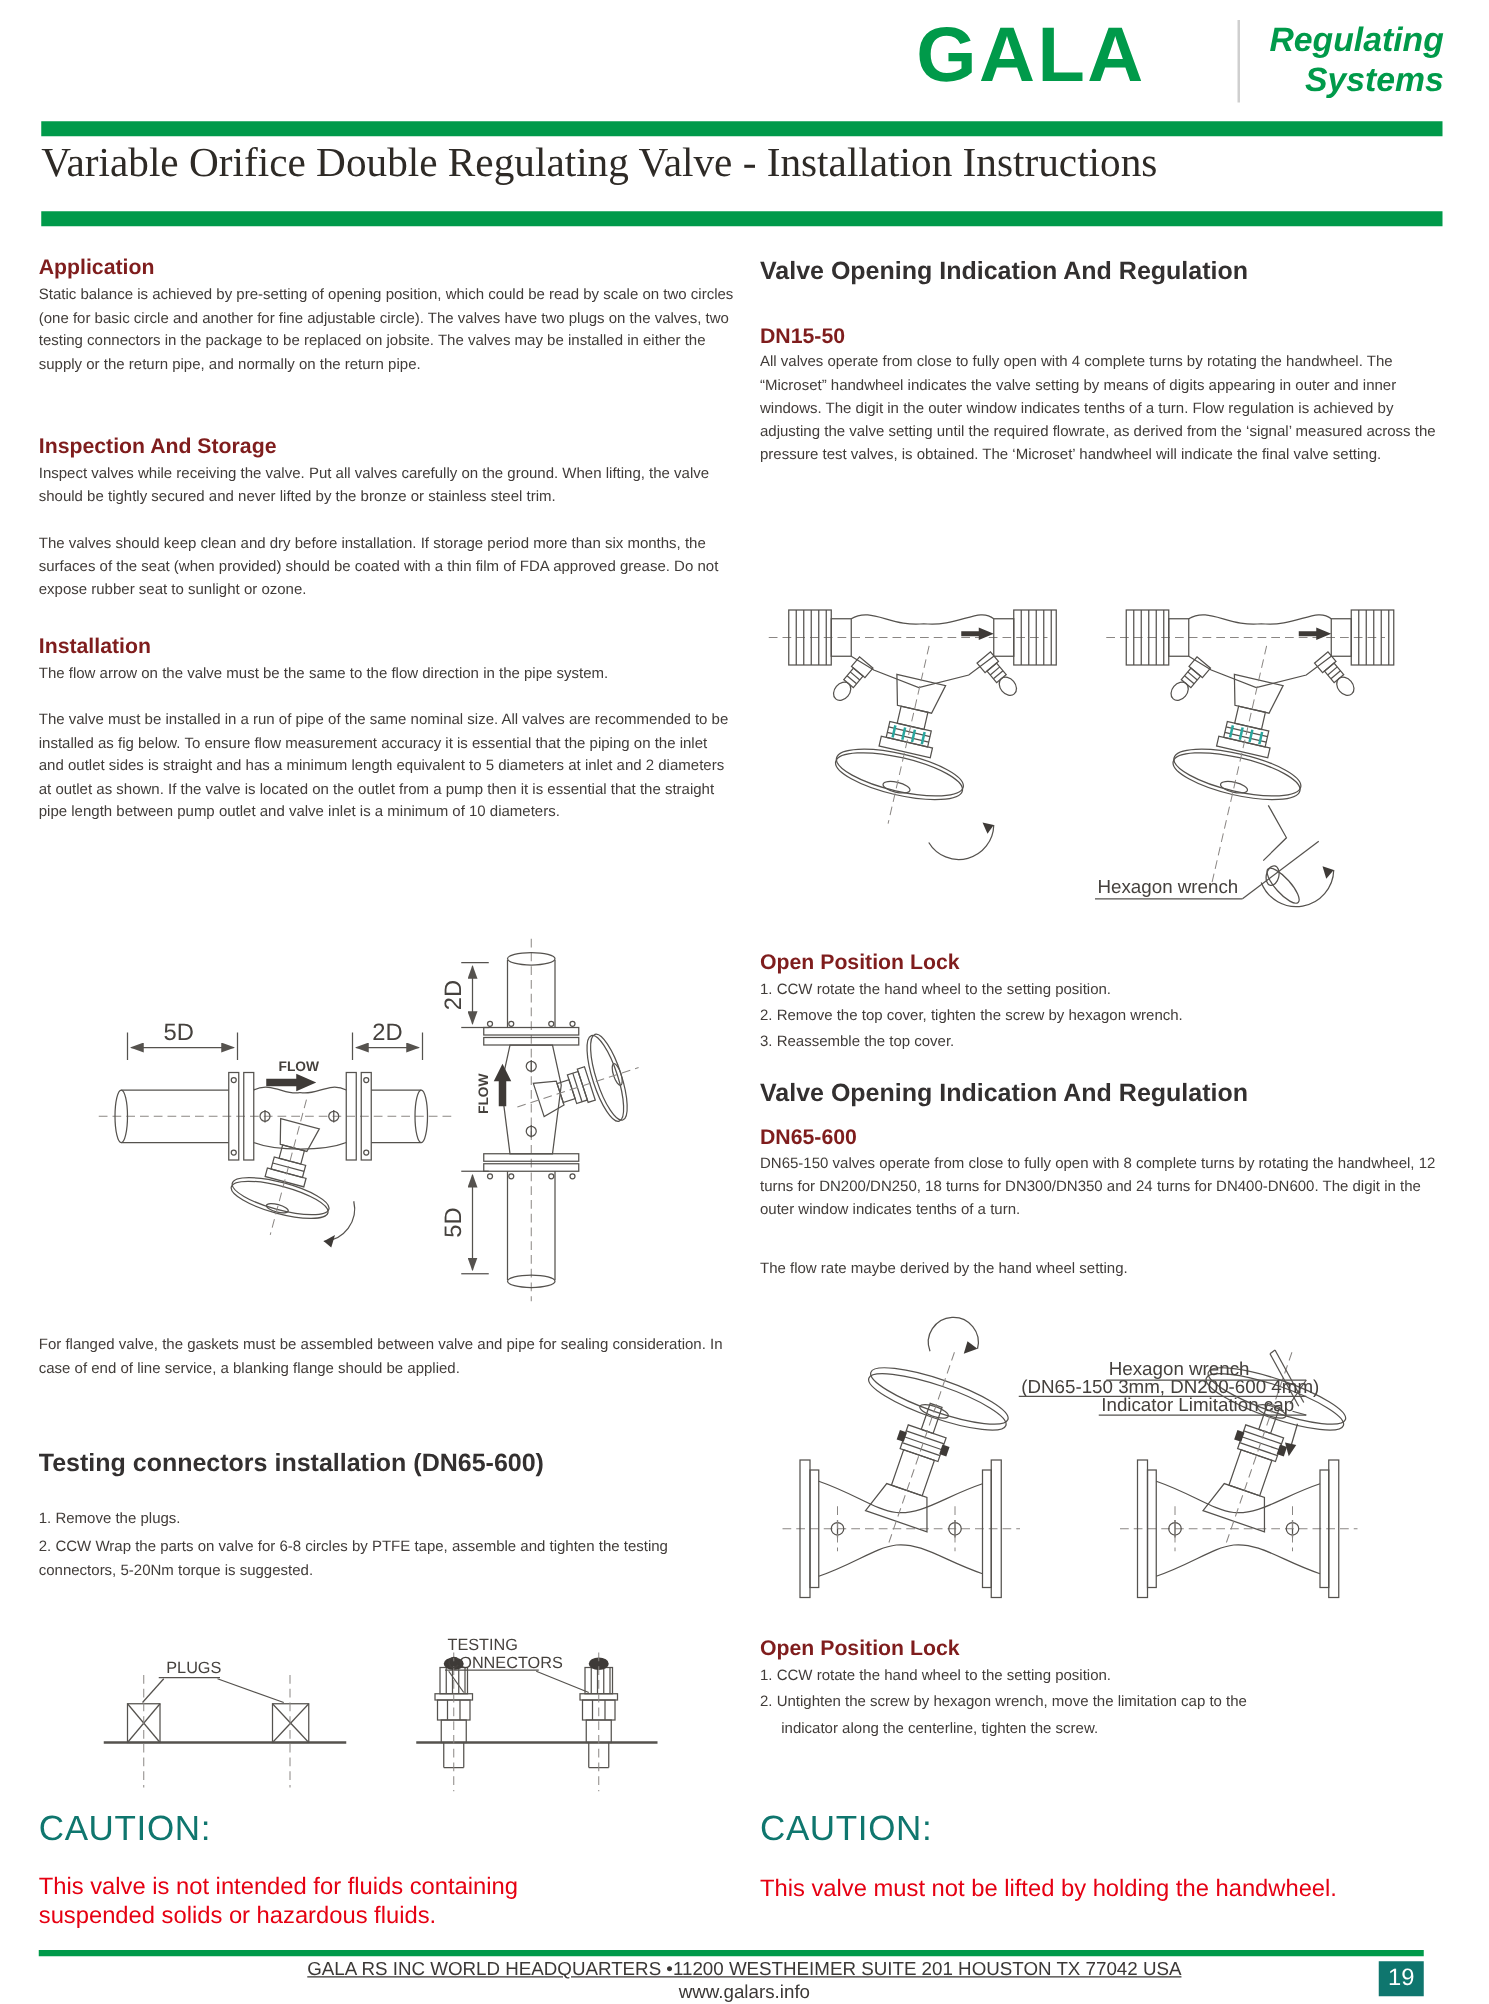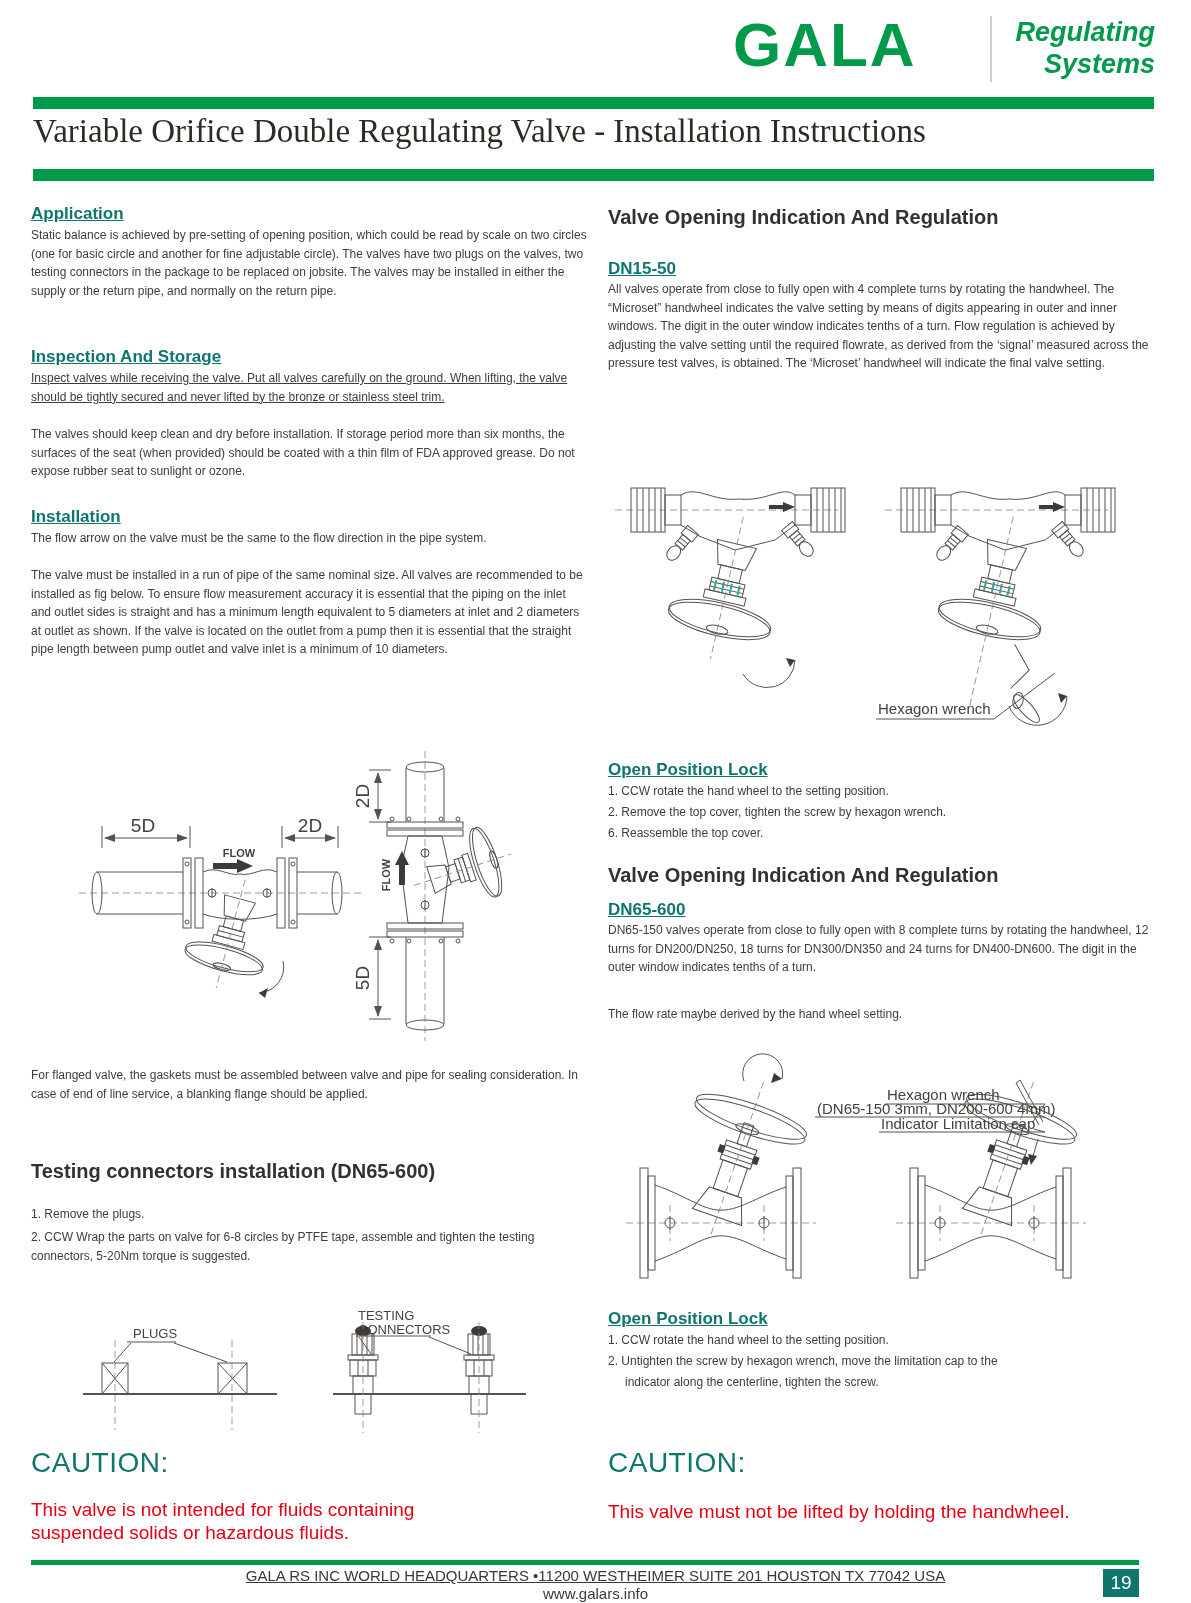--- a/index.html
+++ b/index.html
@@ -1,20 +1,20 @@
 <!DOCTYPE html>
 <html><head>
 <meta charset="utf-8">
 <style>
   html,body{margin:0;padding:0;background:#ffffff;}
   .page{position:relative;width:1191px;height:1603px;background:#ffffff;overflow:hidden;
         font-family:"Liberation Sans","DejaVu Sans",sans-serif;color:#403b38;}
   .abs{position:absolute;}
   .body-text{font-size:12px;line-height:18.5px;color:#413c39;}
-  .h-small{font-size:17px;font-weight:bold;color:#0f766e;text-decoration:underline;}
+  .h-small{font-size:17px;font-weight:bold;color:#7f1d1d;}
   .h-big{font-size:20px;font-weight:bold;color:#333030;}
   .green-bar{background:#009A4A;}
   .logo{font-size:62px;font-weight:bold;color:#009A4A;letter-spacing:2px;line-height:80px;}
   .tagline{font-size:27px;font-weight:bold;font-style:italic;color:#009A4A;line-height:32px;text-align:right;}
   .doc-title{font-family:"Liberation Serif","DejaVu Serif",serif;font-size:33px;color:#2e2a26;white-space:nowrap;}
   .caution-h{font-size:28px;font-weight:normal;color:#0f766e;letter-spacing:0.5px;}
   .caution-b{font-size:19px;line-height:23px;color:#E60012;}
   .steps div{margin:0;}
   .footer-text{font-size:15px;line-height:18px;color:#3b3836;text-align:center;}
   .page-num{background:#0f766e;color:#ffffff;font-size:19px;display:flex;align-items:center;justify-content:center;}
@@ -38,21 +38,21 @@
   </div>
 
   <div class="abs green-bar" style="left:33px;top:97px;width:1121px;height:12px;"></div>
   <div class="abs doc-title" style="left:33px;top:113px;">Variable Orifice Double Regulating Valve - Installation Instructions</div>
   <div class="abs green-bar" style="left:33px;top:169px;width:1121px;height:12px;"></div>
 
   <div class="abs h-small" style="left:31px;top:204px;">Application</div>
   <div class="abs body-text" style="left:31px;top:226px;width:558px;">Static balance is achieved by pre-setting of opening position, which could be read by scale on two circles (one for basic circle and another for fine adjustable circle). The valves have two plugs on the valves, two testing connectors in the package to be replaced on jobsite. The valves may be installed in either the supply or the return pipe, and normally on the return pipe.</div>
 
   <div class="abs h-small" style="left:31px;top:347px;">Inspection And Storage</div>
-  <div class="abs body-text" style="left:31px;top:369px;width:558px;text-decoration:underline;">Inspect valves while receiving the valve. Put all valves carefully on the ground. When lifting, the valve should be tightly secured and never lifted by the bronze or stainless steel trim.</div>
+  <div class="abs body-text" style="left:31px;top:369px;width:558px;">Inspect valves while receiving the valve. Put all valves carefully on the ground. When lifting, the valve should be tightly secured and never lifted by the bronze or stainless steel trim.</div>
   <div class="abs body-text" style="left:31px;top:425px;width:558px;">The valves should keep clean and dry before installation. If storage period more than six months, the surfaces of the seat (when provided) should be coated with a thin film of FDA approved grease. Do not expose rubber seat to sunlight or ozone.</div>
 
   <div class="abs h-small" style="left:31px;top:507px;">Installation</div>
   <div class="abs body-text" style="left:31px;top:529px;width:558px;">The flow arrow on the valve must be the same to the flow direction in the pipe system.</div>
   <div class="abs body-text" style="left:31px;top:566px;width:558px;">The valve must be installed in a run of pipe of the same nominal size. All valves are recommended to be installed as fig below. To ensure flow measurement accuracy it is essential that the piping on the inlet and outlet sides is straight and has a minimum length equivalent to 5 diameters at inlet and 2 diameters at outlet as shown. If the valve is located on the outlet from a pump then it is essential that the straight pipe length between pump outlet and valve inlet is a minimum of 10 diameters.</div>
 
   <svg class="abs" style="left:31px;top:723px;" width="548" height="325" viewBox="0 0 548 325">
     <defs>
       <marker id="arrL" markerWidth="11" markerHeight="8" refX="10" refY="4" orient="auto-start-reverse">
         <path d="M0,0 L11,4 L0,8 Z" fill="#55524e"></path>
@@ -368,21 +368,21 @@
     <g class="dwg">
       <line x1="268" y1="264" x2="386" y2="264"></line>
       <line x1="386" y1="264" x2="447" y2="218"></line>
     </g>
   </svg>
 
   <div class="abs h-small" style="left:608px;top:760px;">Open Position Lock</div>
   <div class="abs body-text steps" style="left:608px;top:781px;width:550px;line-height:21px;">
     <div>1. CCW rotate the hand wheel to the setting position.</div>
     <div>2. Remove the top cover, tighten the screw by hexagon wrench.</div>
-    <div>6. Reassemble the top cover.</div>
+    <div>3. Reassemble the top cover.</div>
   </div>
 
   <div class="abs h-big" style="left:608px;top:864px;">Valve Opening Indication And Regulation</div>
   <div class="abs h-small" style="left:608px;top:900px;">DN65-600</div>
   <div class="abs body-text" style="left:608px;top:921px;width:550px;">DN65-150 valves operate from close to fully open with 8 complete turns by rotating the handwheel, 12 turns for DN200/DN250, 18 turns for DN300/DN350 and 24 turns for DN400-DN600. The digit in the outer window indicates tenths of a turn.</div>
   <div class="abs body-text" style="left:608px;top:1005px;width:550px;">The flow rate maybe derived by the hand wheel setting.</div>
 
   <svg class="abs" style="left:608px;top:1043px;" width="547" height="252" viewBox="0 0 547 252">
 
     <g transform="translate(32,180)">

